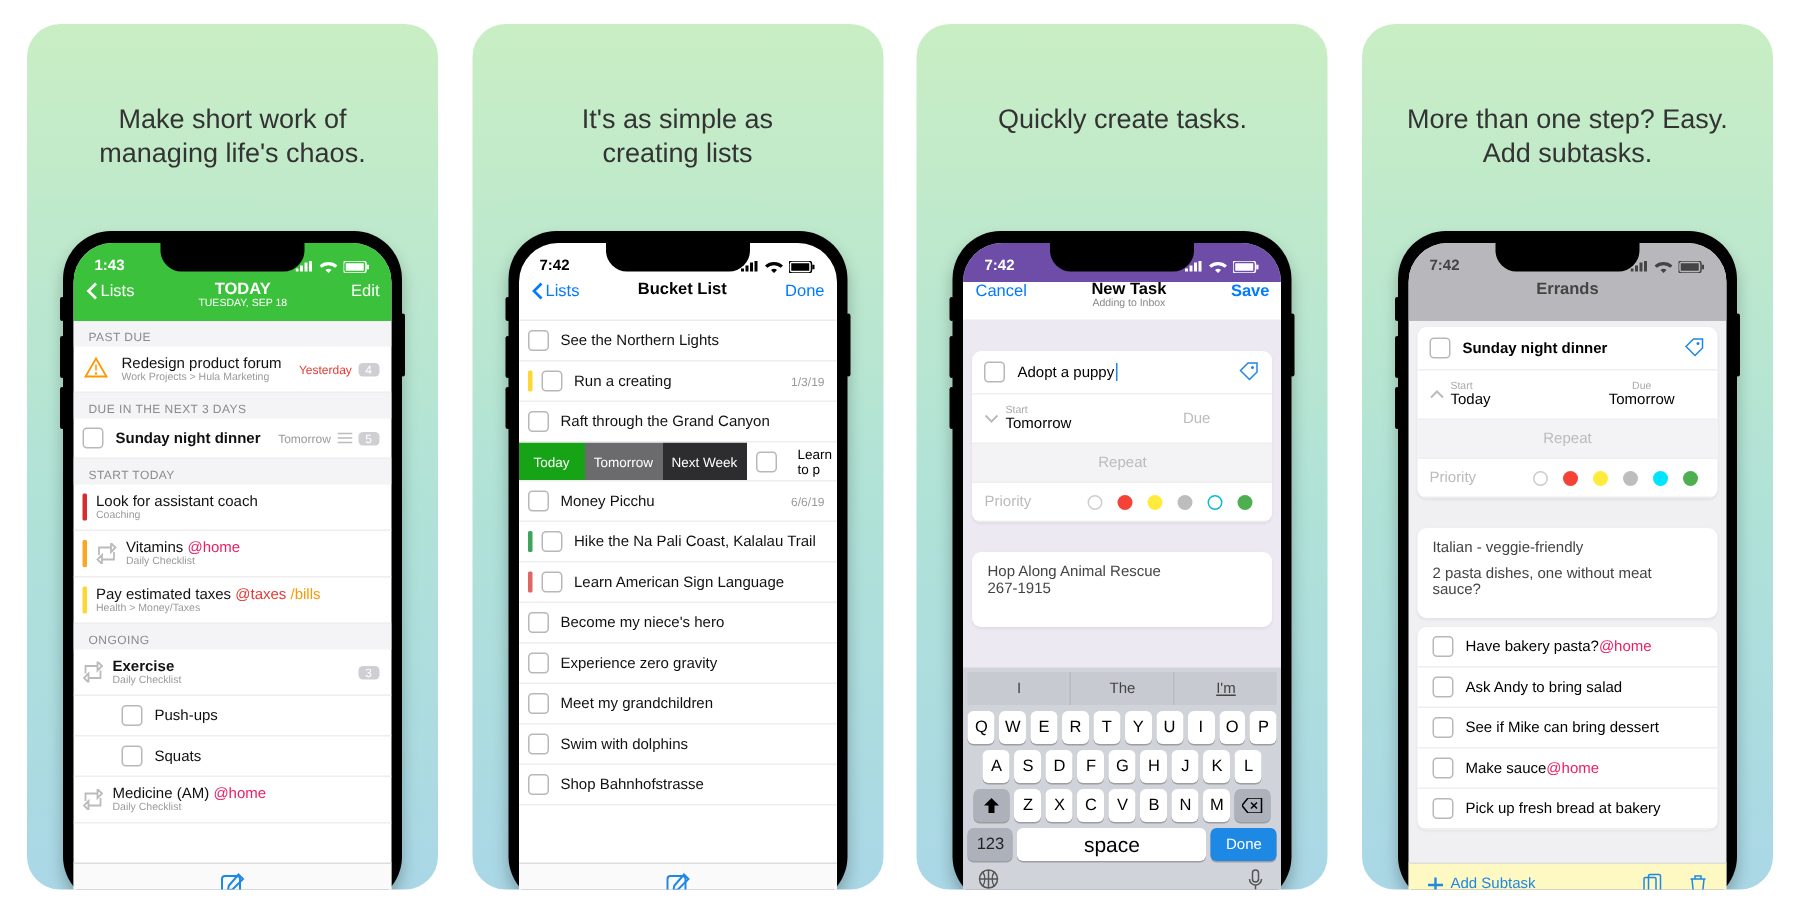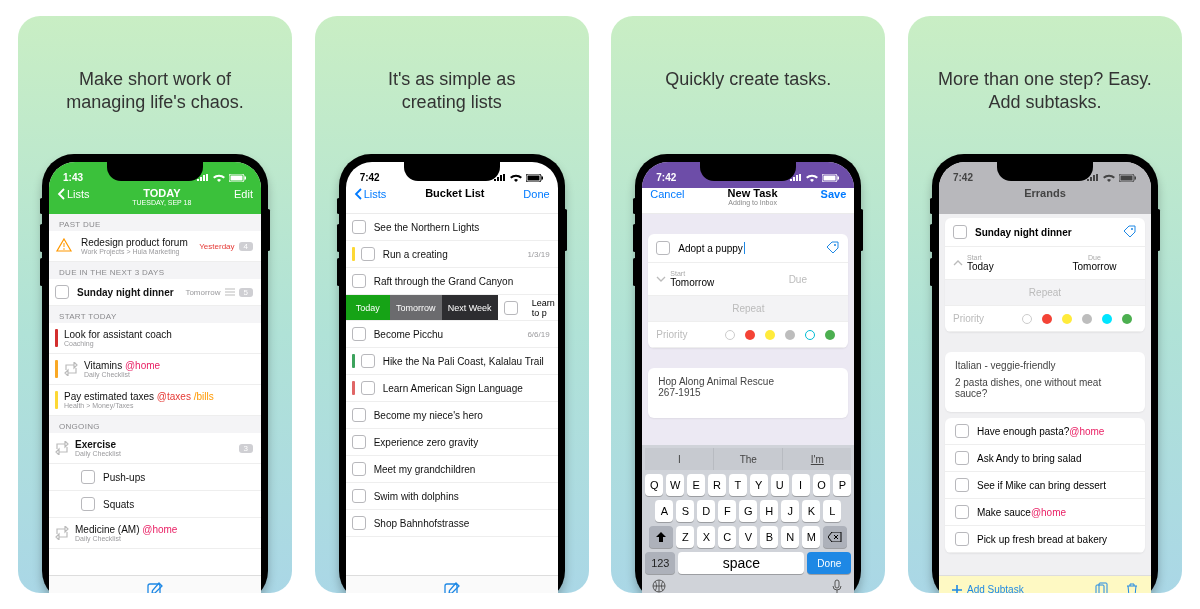--- a/index.html
+++ b/index.html
@@ -361,21 +361,21 @@
         <div style="background:#2d2d30;color:#fff;flex:0 0 56px">Next Week</div>
         <div style="flex:1;padding-left:6px;display:flex;align-items:center;gap:6px;background:#fff">
           <div class="chk"></div>
           <span>Learn to p</span>
         </div>
       </div>
 
       <div class="row">
           <div class="chk"></div>
           <div class="main">
-            <div class="title">Become Picchu</div>
+            <div class="title">Money Picchu</div>
           </div>
           <div class="right">6/6/19</div>
         </div>
       <div class="row">
           <div class="strip" style="background:#3da35d"></div>
           <div class="chk"></div>
           <div class="main">
             <div class="title">Hike the Na Pali Coast, Kalalau Trail</div>
           </div>
         </div>
@@ -640,21 +640,21 @@
 
       <div class="card" style="padding:8px 10px;font-size:10px;color:#444;min-height:60px">
         <div>Italian - veggie-friendly</div>
         <div style="height:6px"></div>
         <div>2 pasta dishes, one without meat sauce?</div>
       </div>
 
       <div class="card subtasks" style="margin-top:6px">
         <div class="subrow">
             <div class="chk" style="margin-right:8px"></div>
-            <span>Have enough pasta? </span>
+            <span>Have bakery pasta? </span>
             <span style="color:#e91e63">@home</span>
           </div>
         <div class="subrow">
             <div class="chk" style="margin-right:8px"></div>
             <span>Ask Andy to bring salad</span>
           </div>
         <div class="subrow">
             <div class="chk" style="margin-right:8px"></div>
             <span>See if Mike can bring dessert</span>
           </div>

